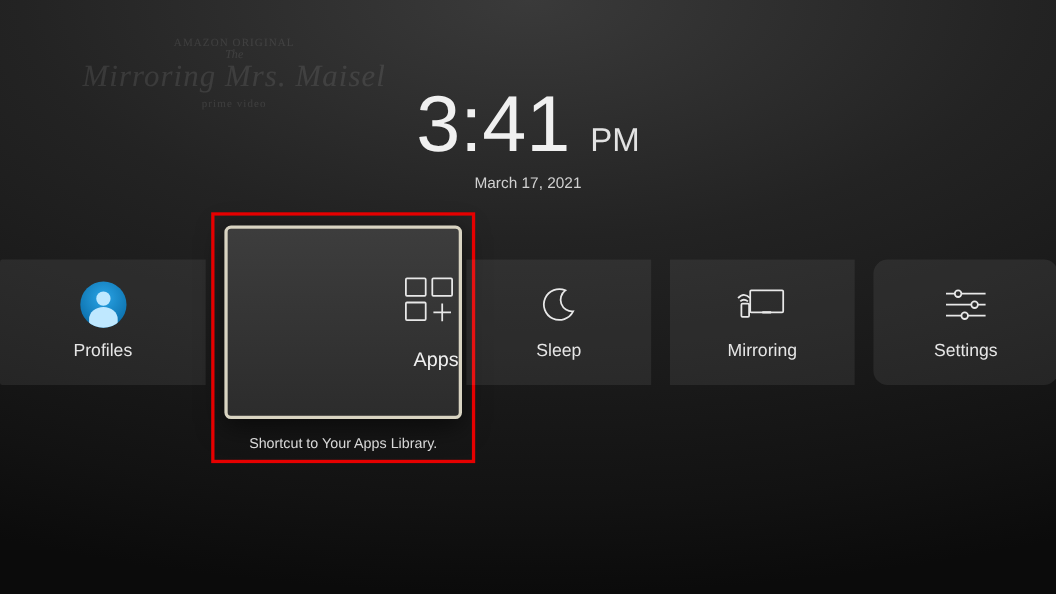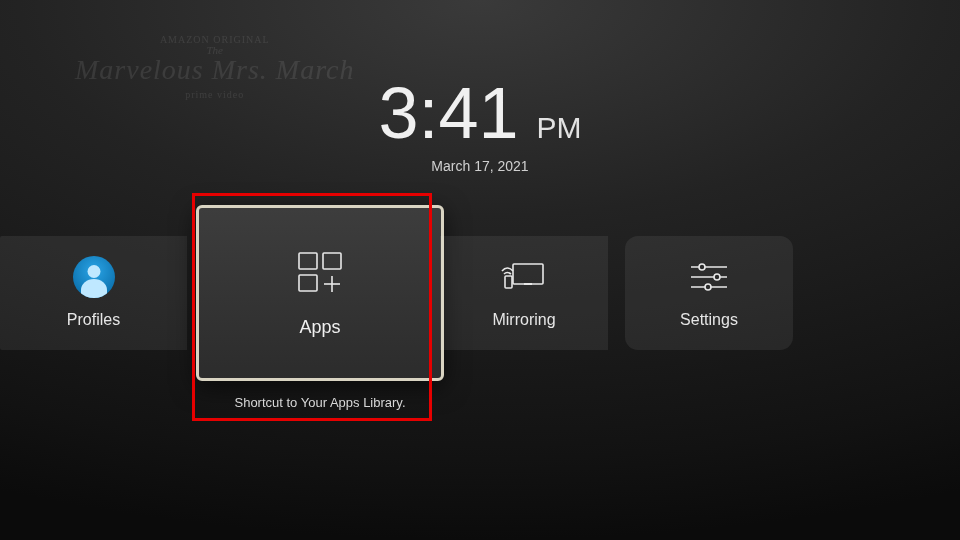--- a/index.html
+++ b/index.html
@@ -98,28 +98,28 @@
   .highlight-box {
     position: absolute;
     top: -12px;
     left: -12px;
     width: 240px;
     height: 228px;
     border: 3px solid #e60000;
     pointer-events: none;
   }
   .tile-selected {
-    width: 248px;
+    width: 216px;
     height: 176px;
     border-radius: 6px;
     background: linear-gradient(180deg, #3d3d3d 0%, #2c2c2c 100%);
     border: 3px solid #d9d4c2;
     display: flex;
     flex-direction: column;
-    align-items: center;
+    align-items: flex-end;
     justify-content: center;
     gap: 20px;
     box-shadow: 0 6px 24px rgba(0,0,0,0.6);
     color: #f0f0f0;
   }
   .tile-selected .icon-wrap { height: 48px; display:flex; align-items:center; justify-content:center; }
   .tile-selected .label { font-size: 18px; }
   .selected-caption {
     margin-top: 14px;
     font-size: 13px;
@@ -143,21 +143,21 @@
     content:""; position:absolute; left:50%; top:23px; transform:translateX(-50%);
     width:26px; height:22px; border-radius:50% 50% 0 0; background:#bfe8ff;
   }
 </style>
 </head>
 <body>
 
 <div class="promo">
   <div class="line1">AMAZON ORIGINAL</div>
   <div class="line2">The</div>
-  <div class="title">Marvelous Mrs. March</div>
+  <div class="title">Mirroring Mrs. Maisel</div>
   <div class="sub">prime video</div>
 </div>
 
 <div class="clock">
   <div class="clock-time">
     <span class="time-digits">3:41</span>
     <span class="time-ampm">PM</span>
   </div>
   <div class="date">March 17, 2021</div>
 </div>
@@ -181,20 +181,28 @@
           <rect x="6" y="24" width="18" height="16" rx="1"></rect>
           <line x1="39" y1="25" x2="39" y2="41"></line>
           <line x1="31" y1="33" x2="47" y2="33"></line>
         </svg>
       </div>
       <div class="label">Apps</div>
     </div>
     <div class="selected-caption">Shortcut to Your Apps Library.</div>
   </div>
 
+  <div class="tile std">
+    <div class="icon-wrap">
+      <svg width="34" height="34" viewBox="0 0 34 34" fill="none" stroke="#e8e8e8" stroke-width="1.6">
+        <path d="M23 4 A14 14 0 1 0 30 23 A10.5 10.5 0 0 1 23 4 Z"></path>
+      </svg>
+    </div>
+    <div class="label">Sleep</div>
+  </div>
 
   <div class="tile std">
     <div class="icon-wrap">
       <svg width="46" height="34" viewBox="0 0 46 34" fill="none" stroke="#e8e8e8" stroke-width="1.6">
         <rect x="12" y="4" width="30" height="20" rx="1"></rect>
         <line x1="23" y1="24" x2="31" y2="24" stroke-width="2"></line>
         <path d="M3 14 Q6 11 10 14"></path>
         <path d="M1 11 Q6 5 12 11"></path>
         <rect x="4" y="16" width="7" height="12" rx="1"></rect>
       </svg>

